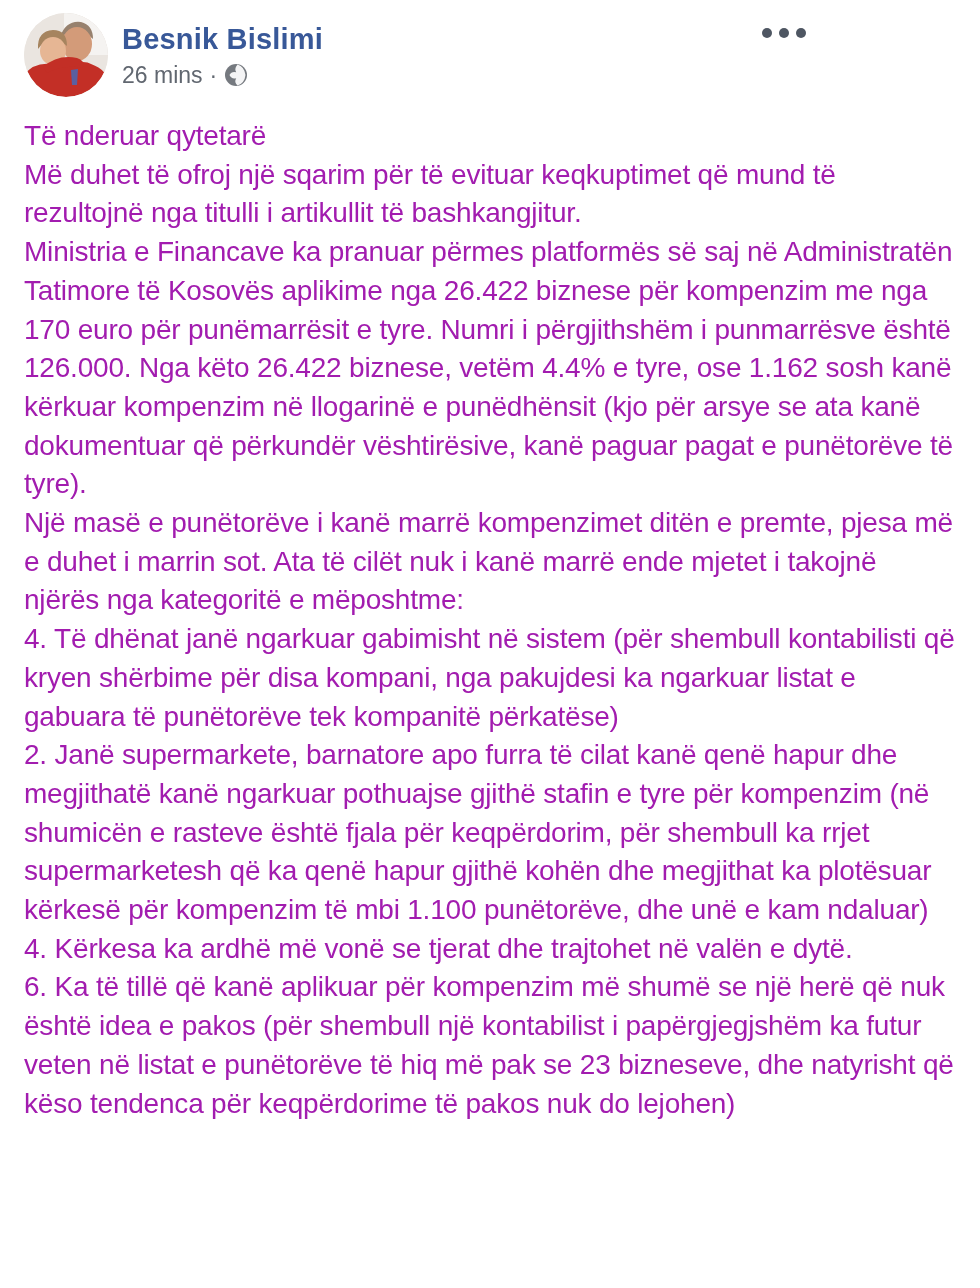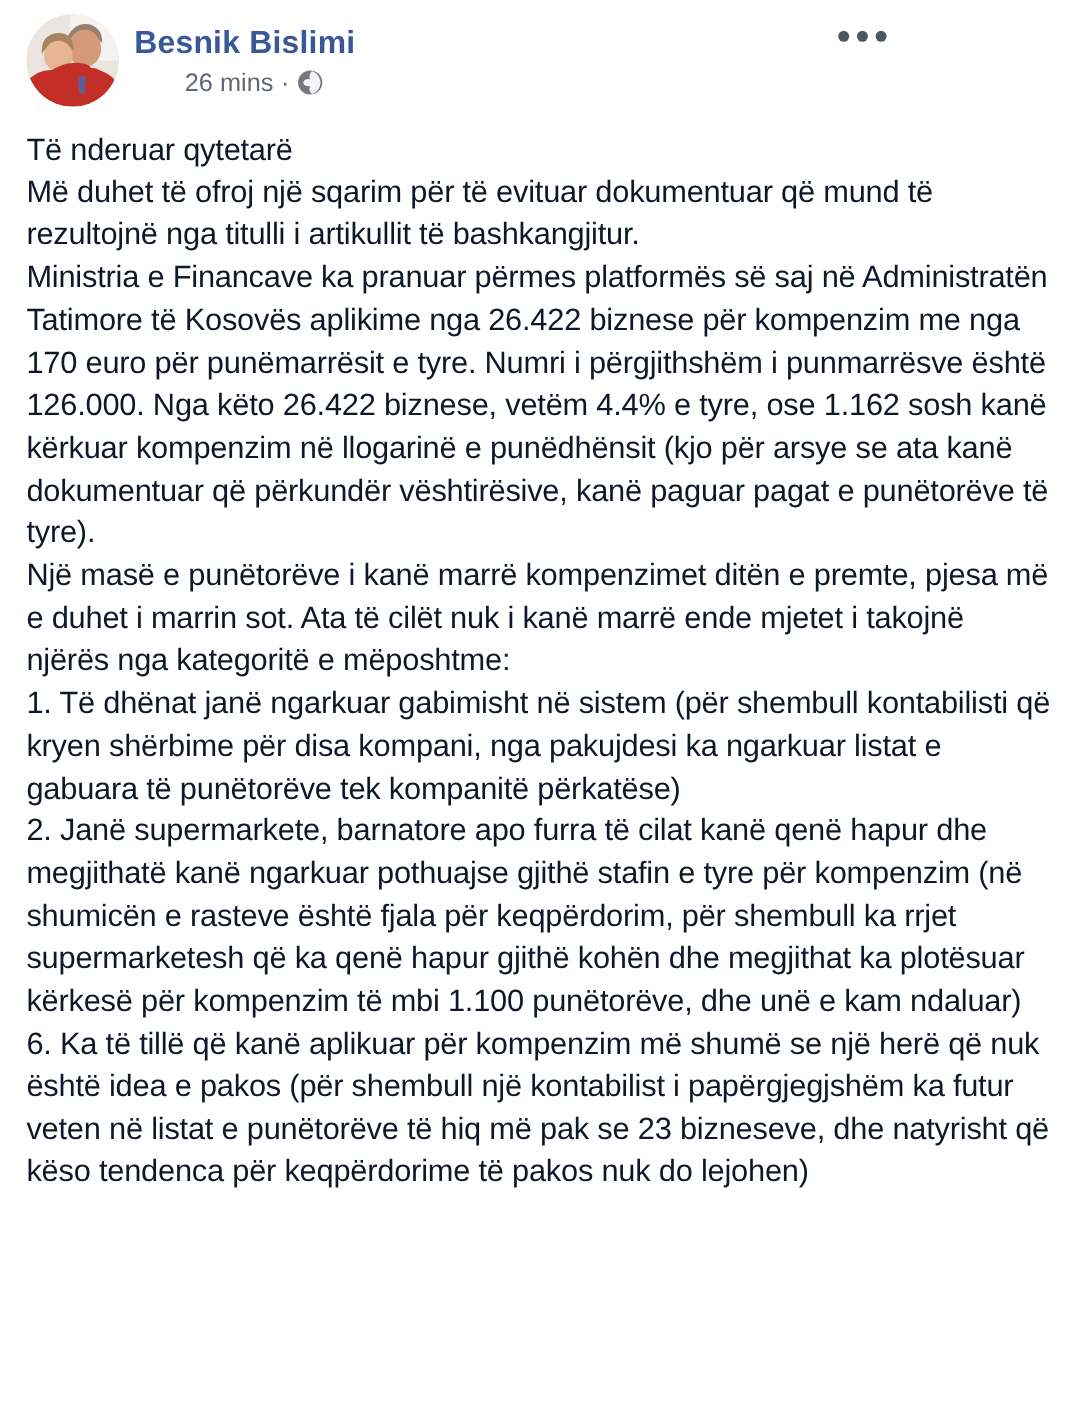--- a/index.html
+++ b/index.html
@@ -52,21 +52,20 @@
     cursor: pointer;
     text-decoration: none;
   }
   .meta-row {
     margin-top: 6px;
     display: flex;
     align-items: center;
     color: #616770;
     font-size: 23px;
     line-height: 26px;
-    margin-left: 46px;
   }
   .meta-time { cursor: pointer; }
   .meta-sep { margin: 0 7px; }
   .globe-icon {
     width: 24px;
     height: 24px;
     display: inline-block;
   }
   .globe-icon svg { display: block; width: 100%; height: 100%; }
   .menu-dots {
@@ -83,21 +82,21 @@
     width: 10px;
     height: 10px;
     border-radius: 50%;
     background: #4e5662;
   }
   .post-body {
     position: absolute;
     left: 24px;
     top: 117px;
     width: 934px;
-    color: #0f172a;
+    color: #a21caf;
     font-size: 28px;
     line-height: 38.7px;
     letter-spacing: -0.2px;
   }
   .para { margin: 0; padding: 0; }
 </style>
 </head>
 <body>
 
 <article class="post">
@@ -144,21 +143,22 @@
     <div class="menu-dots" title="">
       <span class="dot"></span>
       <span class="dot"></span>
       <span class="dot"></span>
     </div>
 
   </div>
 
   <div class="post-body">
       <div class="para">Të nderuar qytetarë</div>
-      <div class="para">Më duhet të ofroj një sqarim për të evituar dokumentuar që mund të rezultojnë nga titulli i artikullit të bashkangjitur.</div>
+      <div class="para">Më duhet të ofroj një sqarim për të evituar keqkuptimet që mund të rezultojnë nga titulli i artikullit të bashkangjitur.</div>
       <div class="para">Ministria e Financave ka pranuar përmes platformës së saj në Administratën Tatimore të Kosovës aplikime nga 26.422 biznese për kompenzim me nga 170 euro për punëmarrësit e tyre. Numri i përgjithshëm i punmarrësve është 126.000. Nga këto 26.422 biznese, vetëm 4.4% e tyre, ose 1.162 sosh kanë kërkuar kompenzim në llogarinë e punëdhënsit (kjo për arsye se ata kanë dokumentuar që përkundër vështirësive, kanë paguar pagat e punëtorëve të tyre).</div>
       <div class="para">Një masë e punëtorëve i kanë marrë kompenzimet ditën e premte, pjesa më e duhet i marrin sot. Ata të cilët nuk i kanë marrë ende mjetet i takojnë njërës nga kategoritë e mëposhtme:</div>
-      <div class="para">1. Të dhënat janë ngarkuar gabimisht në sistem (për shembull kontabilisti që kryen shërbime për disa kompani, nga pakujdesi ka ngarkuar listat e gabuara të punëtorëve tek kompanitë përkatëse)</div>
+      <div class="para">4. Të dhënat janë ngarkuar gabimisht në sistem (për shembull kontabilisti që kryen shërbime për disa kompani, nga pakujdesi ka ngarkuar listat e gabuara të punëtorëve tek kompanitë përkatëse)</div>
       <div class="para">2. Janë supermarkete, barnatore apo furra të cilat kanë qenë hapur dhe megjithatë kanë ngarkuar pothuajse gjithë stafin e tyre për kompenzim (në shumicën e rasteve është fjala për keqpërdorim, për shembull ka rrjet supermarketesh që ka qenë hapur gjithë kohën dhe megjithat ka plotësuar kërkesë për kompenzim të mbi 1.100 punëtorëve, dhe unë e kam ndaluar)</div>
+      <div class="para">4. Kërkesa ka ardhë më vonë se tjerat dhe trajtohet në valën e dytë.</div>
       <div class="para">6. Ka të tillë që kanë aplikuar për kompenzim më shumë se një herë që nuk është idea e pakos (për shembull një kontabilist i papërgjegjshëm ka futur veten në listat e punëtorëve të hiq më pak se 23 bizneseve, dhe natyrisht që këso tendenca për keqpërdorime të pakos nuk do lejohen)</div>
     </div>
 
 </article>
 
 </body></html>

